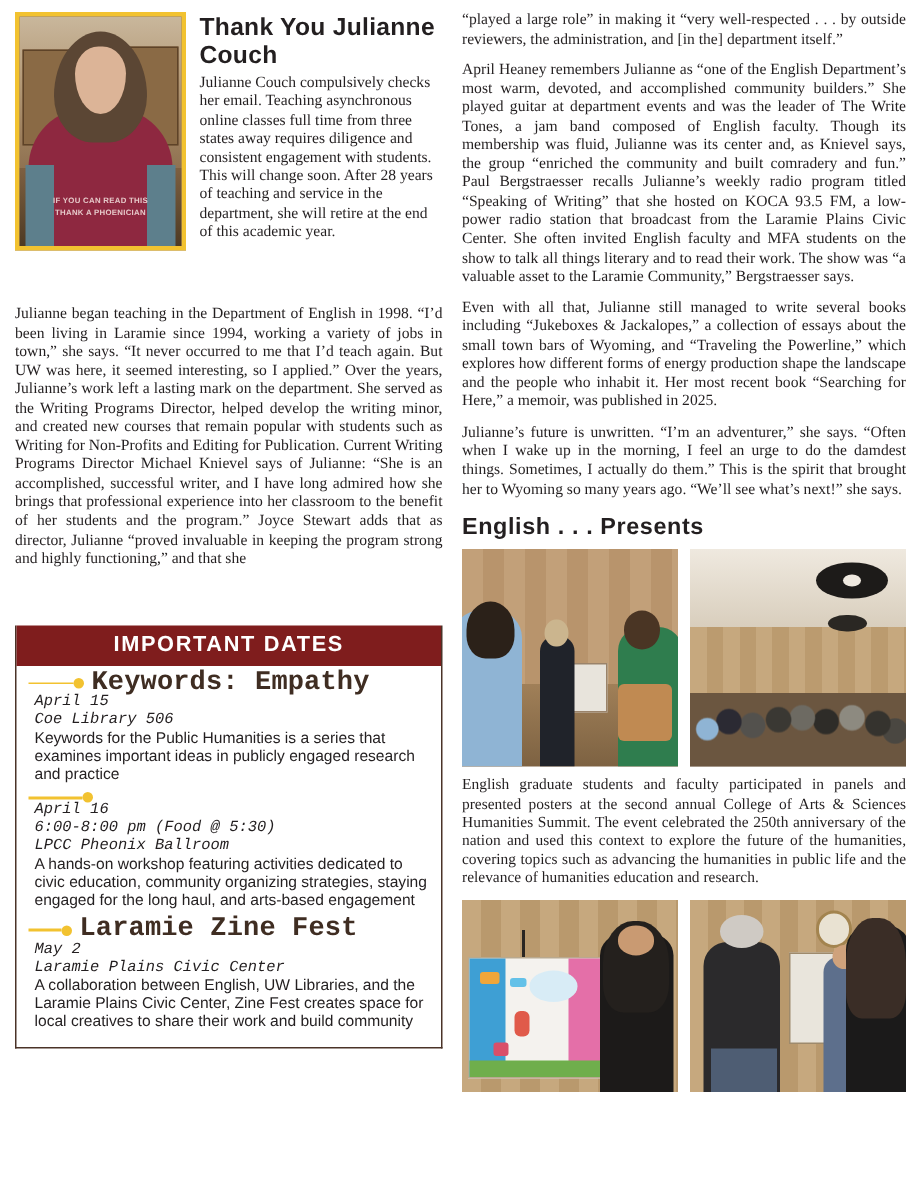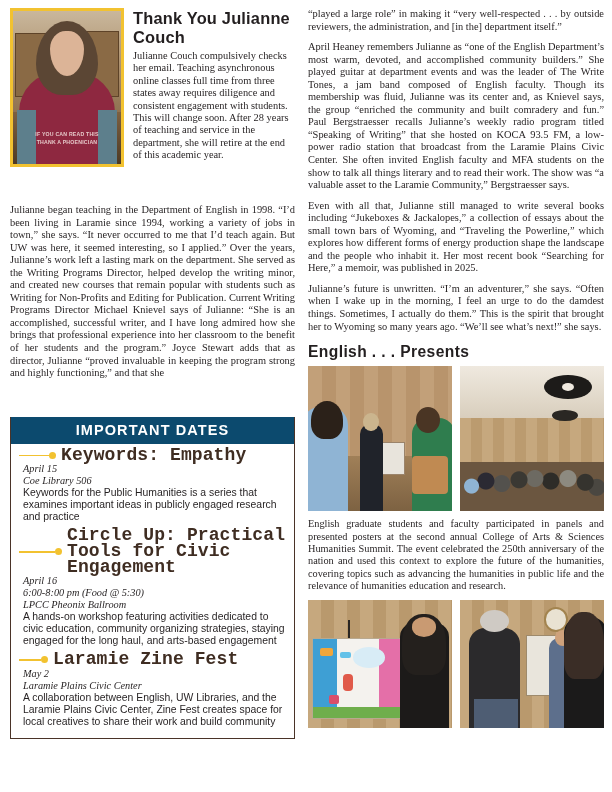--- a/index.html
+++ b/index.html
@@ -133,21 +133,21 @@
 
   
   .dates-box {
     margin-top: 9px;
     border: 1.5px solid #4a3328;
     border-top: none;
     background: #ffffff;
     box-sizing: border-box;
   }
   .dates-header {
-    background: #0c4a6e;
+    background: #7f1d1d;
     color: #ffffff;
     font-family: "Liberation Sans", sans-serif;
     font-weight: bold;
     font-size: 14.5px;
     letter-spacing: 1.1px;
     text-align: center;
     padding: 5px 0 6px 0;
   }
   .dates-body {
     padding: 4px 8px 10px 8px;
@@ -175,21 +175,21 @@
   .event-title {
     font-family: Liberation Mono, monospace;
     font-weight: bold;
     font-size: 18px;
     line-height: 15.6px;
     color: #3f2d22;
     letter-spacing: .1px;
     flex: 1 1 auto;
   }
   .event-meta {
-    font-family: Liberation Serif, serif;
+    font-family: Liberation Mono, monospace;
     font-style: italic;
     font-size: 10.3px;
     line-height: 11.9px;
     color: #231f20;
     margin-left: 4px;
   }
   .event-desc {
     font-family: "Liberation Sans", sans-serif;
     font-size: 10.4px;
     line-height: 12.1px;
@@ -340,21 +340,20 @@
           </div>
           <div class="event-meta">April 15</div>
           <div class="event-meta">Coe Library 506</div>
           <div class="event-desc">Keywords for the Public Humanities is a series that examines important ideas in publicly engaged research and practice</div>
         </div>
 
         <div class="event ev-1">
           <div class="event-head">
             <span class="event-rule"></span>
             <span class="event-dot"></span>
-            <span class="event-title">Circle Up: Practical Tools for Civic Engagement</span>
           </div>
           <div class="event-meta">April 16</div>
           <div class="event-meta">6:00-8:00 pm (Food @ 5:30)</div>
           <div class="event-meta">LPCC Pheonix Ballroom</div>
           <div class="event-desc">A hands-on workshop featuring activities dedicated to civic education, community organizing strategies, staying engaged for the long haul, and arts-based engagement</div>
         </div>
 
         <div class="event ev-2">
           <div class="event-head">
             <span class="event-rule"></span>

